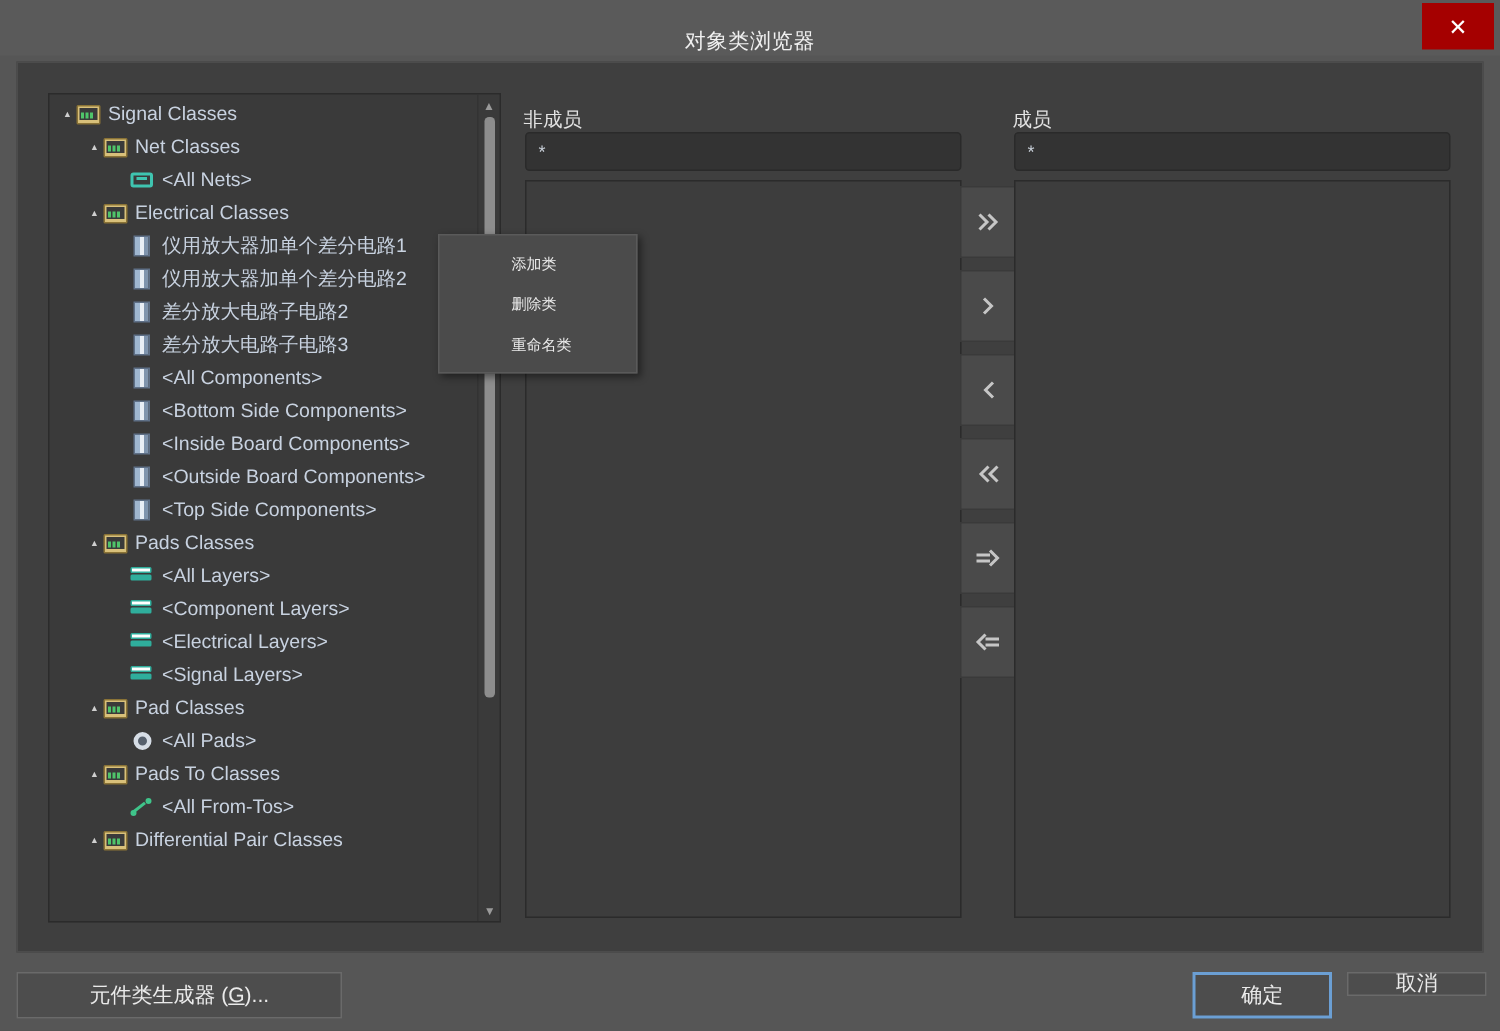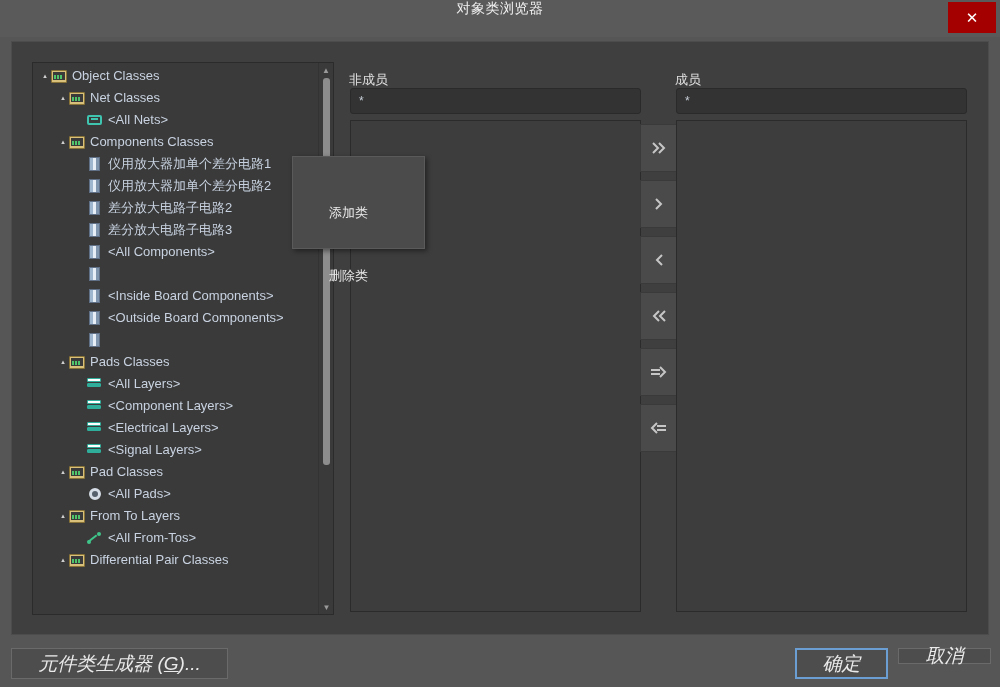--- a/index.html
+++ b/index.html
@@ -14,21 +14,21 @@
     position: relative;
     width: 1000px; height: 687px;
     background: #565656;
   }
 
   
   .titlebar {
     position: absolute; left: 0; top: 0;
     width: 1000px; height: 37px;
     background: #5a5a5a;
-    display: flex; align-items: flex-start; justify-content: center;
+    display: flex; align-items: flex-end; justify-content: center;
   }
   .titlebar-text {
     color: #f0f0f0; font-size: 14px; letter-spacing: 0.5px;
   }
   .close-btn {
     position: absolute; right: 4px; top: 2px;
     width: 48px; height: 31px;
     background: #a50000;
     display: flex; align-items: center; justify-content: center;
     color: #ffffff; font-size: 15px; font-weight: bold;
@@ -203,34 +203,33 @@
     position: absolute; left: 292px; top: 156px;
     width: 133px; height: 93px;
     background: #4b4b4b;
     border: 1px solid #5a5a5a;
     box-shadow: 2px 2px 5px rgba(0,0,0,0.45);
     padding: 6px 0;
     z-index: 30;
   }
   .ctx-item {
     height: 27px; line-height: 27px;
-    padding-left: 36px;
-    color: #eaeaea; font-size: 13px;
-    cursor: pointer; white-space: nowrap; margin-top: 36px;
+    padding-left: 48px;
+    color: #eaeaea; font-size: 10px;
+    cursor: pointer; white-space: nowrap;
   }
 
   
   .bottom-btn {
     position: absolute;
     background: #4d4d4d; border: 1px solid #6a6a6a;
-    color: #eaeaea; font-size: 19px;
+    color: #eaeaea; font-size: 14px;
     display: flex; align-items: center; justify-content: center;
     cursor: pointer;
     font-family: "Liberation Sans", sans-serif;
-    font-style: italic;
   }
   .bottom-btn.focused { border: 2px solid #6b9fd4; }
   .underline-accel { text-decoration: underline; }
 
   .watermark {
     position: absolute; left: 748px; top: 655px;
     color: #9a9a9a; font-size: 15px;
     opacity: 0.85; white-space: nowrap;
     z-index: 5; pointer-events: none;
   }
@@ -253,21 +252,21 @@
           <span class="twisty">▴</span>
           <span class="tree-icon">
             <div class="ic-folder">
               <div class="dots">
                 <i></i>
                 <i></i>
                 <i></i>
               </div>
             </div>
           </span>
-          <span class="tree-label">Object Classes</span>
+          <span class="tree-label">Signal Classes</span>
         </div>
         <div class="tree-row ind1">
           <span class="twisty">▴</span>
           <span class="tree-icon">
             <div class="ic-folder">
               <div class="dots">
                 <i></i>
                 <i></i>
                 <i></i>
               </div>
@@ -286,21 +285,21 @@
           <span class="twisty">▴</span>
           <span class="tree-icon">
             <div class="ic-folder">
               <div class="dots">
                 <i></i>
                 <i></i>
                 <i></i>
               </div>
             </div>
           </span>
-          <span class="tree-label">Components Classes</span>
+          <span class="tree-label">Electrical Classes</span>
         </div>
         <div class="tree-row ind2">
           <span class="twisty empty">▴</span>
           <span class="tree-icon">
             <div class="ic-chip"></div>
           </span>
           <span class="tree-label">仪用放大器加单个差分电路1</span>
         </div>
         <div class="tree-row ind2">
           <span class="twisty empty">▴</span>
@@ -328,40 +327,42 @@
           <span class="tree-icon">
             <div class="ic-chip"></div>
           </span>
           <span class="tree-label">&lt;All Components&gt;</span>
         </div>
         <div class="tree-row ind2">
           <span class="twisty empty">▴</span>
           <span class="tree-icon">
             <div class="ic-chip"></div>
           </span>
+          <span class="tree-label">&lt;Bottom Side Components&gt;</span>
         </div>
         <div class="tree-row ind2">
           <span class="twisty empty">▴</span>
           <span class="tree-icon">
             <div class="ic-chip"></div>
           </span>
           <span class="tree-label">&lt;Inside Board Components&gt;</span>
         </div>
         <div class="tree-row ind2">
           <span class="twisty empty">▴</span>
           <span class="tree-icon">
             <div class="ic-chip"></div>
           </span>
           <span class="tree-label">&lt;Outside Board Components&gt;</span>
         </div>
         <div class="tree-row ind2">
           <span class="twisty empty">▴</span>
           <span class="tree-icon">
             <div class="ic-chip"></div>
           </span>
+          <span class="tree-label">&lt;Top Side Components&gt;</span>
         </div>
         <div class="tree-row ind1">
           <span class="twisty">▴</span>
           <span class="tree-icon">
             <div class="ic-folder">
               <div class="dots">
                 <i></i>
                 <i></i>
                 <i></i>
               </div>
@@ -433,21 +434,21 @@
           <span class="twisty">▴</span>
           <span class="tree-icon">
             <div class="ic-folder">
               <div class="dots">
                 <i></i>
                 <i></i>
                 <i></i>
               </div>
             </div>
           </span>
-          <span class="tree-label">From To Layers</span>
+          <span class="tree-label">Pads To Classes</span>
         </div>
         <div class="tree-row ind2">
           <span class="twisty empty">▴</span>
           <span class="tree-icon">
             <div class="ic-fromto">
               <i></i>
               <i></i>
             </div>
           </span>
           <span class="tree-label">&lt;All From-Tos&gt;</span>
@@ -514,20 +515,21 @@
     </svg>
   </div>
 
   <div class="col-label" style="left:675px; top:71px;">成员</div>
   <input class="filter-input" style="left: 676px; top: 88px; width: 291px;" value="*">
   <div class="list-box" style="left:676px; top:120px; width:291px; height:492px;"></div>
 
   <div class="ctx-menu">
     <div class="ctx-item">添加类</div>
     <div class="ctx-item">删除类</div>
+    <div class="ctx-item">重命名类</div>
   </div>
 
 
   <div class="bottom-btn" style="left:11px; top:648px; width:217px; height:31px;">
     <span id="gen-label">元件类生成器 (<span class="underline-accel">G</span>)...</span>
   </div>
   <div class="bottom-btn focused" style="left:795px; top:648px; width:93px; height:31px;">确定</div>
   <div class="bottom-btn" style="left:898px; top:648px; width:93px; height:16px;">取消</div>
 
 </div>

